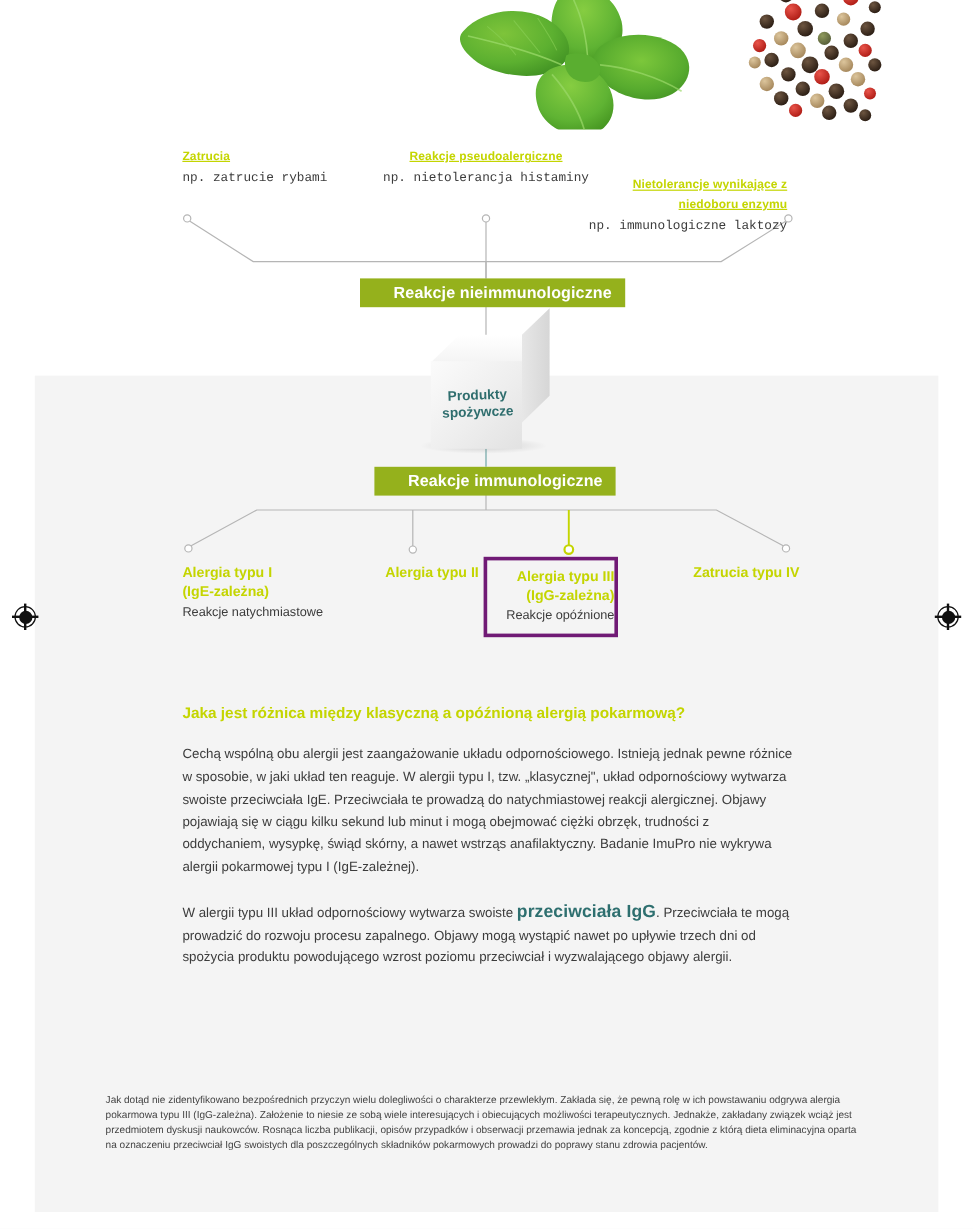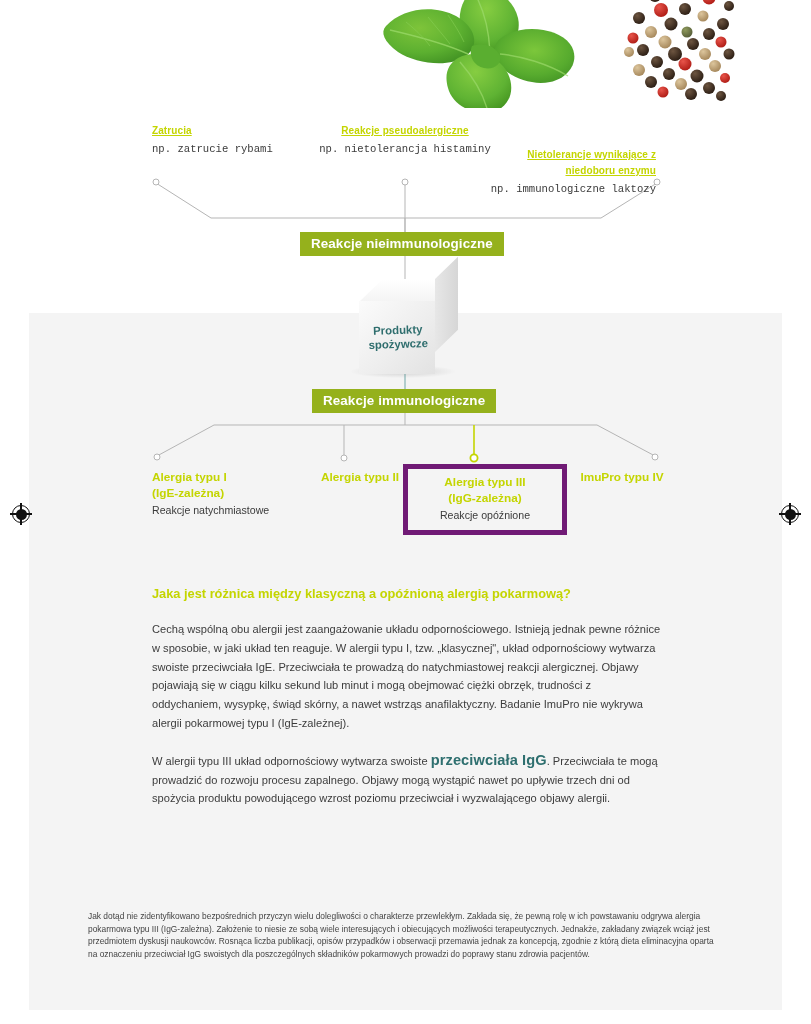--- a/index.html
+++ b/index.html
@@ -53,21 +53,21 @@
   #label-pseudo{left:300px;top:123px;text-align:center;width:210px;}
   #label-nietolerancje{left:486px;top:123px;text-align:right;width:170px;margin-top:24px;}
 
   
   .svg-layer{position:absolute;left:0;top:0;width:811px;height:1024px;pointer-events:none;}
 
   
   .banner{
     position:absolute;background:#95b11c;color:#ffffff;
     font-weight:bold;font-size:13.4px;letter-spacing:0.1px;
-    padding:4px 11px 5px 11px;white-space:nowrap;
+    padding:4px 11px 5px 28px;white-space:nowrap;
   }
   #banner-nonimmuno{left:300px;top:232px;}
   #banner-immuno{left:312px;top:389px;}
 
   
   #cube-wrap{position:absolute;left:341px;top:279px;width:128px;height:100px;}
   .cube-face{position:absolute;}
   .cube-front{
     left:18px;top:22px;width:76px;height:73px;
     background:linear-gradient(135deg,#fbfbfb 0%,#eeeeee 55%,#e2e2e2 100%);
@@ -91,22 +91,22 @@
     color:#2f6e6e;font-weight:bold;font-size:11.4px;line-height:14px;
     text-align:center;transform:rotate(-2deg);
   }
 
   
   .atype{position:absolute;}
   .atype-title{color:#c4d500;font-weight:bold;font-size:11.8px;line-height:16px;}
   .atype-sub{color:#3b3b3b;font-size:10.6px;line-height:15px;margin-top:2px;}
   #atype-1{left:152px;top:469px;width:150px;text-align:left;}
   #atype-2{left:290px;top:469px;width:140px;text-align:center;}
-  #atype-3{left:403px;top:464px;width:164px;text-align:center;
-           border:5px solid #701a75;padding:5px 0 7px 0;box-sizing:border-box;}
+  #atype-3{left:403px;top:464px;width:112px;text-align:right;
+           border:3px solid #701a75;padding:5px 0 7px 0;box-sizing:border-box;}
   #atype-4{left:552px;top:469px;width:140px;text-align:center;}
 
   
   #article{position:absolute;left:152px;top:585px;width:510px;}
   .article-h{
     color:#c4d500;font-weight:bold;font-size:12.8px;line-height:18px;
     margin:0 0 17px 0;
   }
   .article-p{
     color:#3c3c3c;font-size:11.1px;line-height:18.8px;margin:0 0 18px 0;
@@ -294,21 +294,21 @@
     <div class="atype-title">Alergia typu II</div>
   </div>
 
   <div class="atype" id="atype-3">
     <div class="atype-title">Alergia typu III</div>
     <div class="atype-title">(IgG-zależna)</div>
     <div class="atype-sub">Reakcje opóźnione</div>
   </div>
 
   <div class="atype" id="atype-4">
-    <div class="atype-title">ImuPro typu IV</div>
+    <div class="atype-title">Zatrucia typu IV</div>
   </div>
 
   <div id="article">
     <p class="article-h">Jaka jest różnica między klasyczną a opóźnioną alergią pokarmową?</p>
     <p class="article-p">Cechą wspólną obu alergii jest zaangażowanie układu odpornościowego. Istnieją jednak pewne różnice w sposobie, w jaki układ ten reaguje. W alergii typu I, tzw. „klasycznej", układ odpornościowy wytwarza swoiste przeciwciała IgE. Przeciwciała te prowadzą do natychmiastowej reakcji alergicznej. Objawy pojawiają się w ciągu kilku sekund lub minut i mogą obejmować ciężki obrzęk, trudności z oddychaniem, wysypkę, świąd skórny, a nawet wstrząs anafilaktyczny. Badanie ImuPro nie wykrywa alergii pokarmowej typu I (IgE-zależnej).</p>
     <p class="article-p"><span>W alergii typu III układ odpornościowy wytwarza swoiste </span><span class="strong-teal">przeciwciała IgG</span><span>. Przeciwciała te mogą prowadzić do rozwoju procesu zapalnego. Objawy mogą wystąpić nawet po upływie trzech dni od spożycia produktu powodującego wzrost poziomu przeciwciał i wyzwalającego objawy alergii.</span></p>
   </div>
 
   <div id="footer-note">Jak dotąd nie zidentyfikowano bezpośrednich przyczyn wielu dolegliwości o charakterze przewlekłym. Zakłada się, że pewną rolę w ich powstawaniu odgrywa alergia pokarmowa typu III (IgG-zależna). Założenie to niesie ze sobą wiele interesujących i obiecujących możliwości terapeutycznych. Jednakże, zakładany związek wciąż jest przedmiotem dyskusji naukowców. Rosnąca liczba publikacji, opisów przypadków i obserwacji przemawia jednak za koncepcją, zgodnie z którą dieta eliminacyjna oparta na oznaczeniu przeciwciał IgG swoistych dla poszczególnych składników pokarmowych prowadzi do poprawy stanu zdrowia pacjentów.</div>
 

